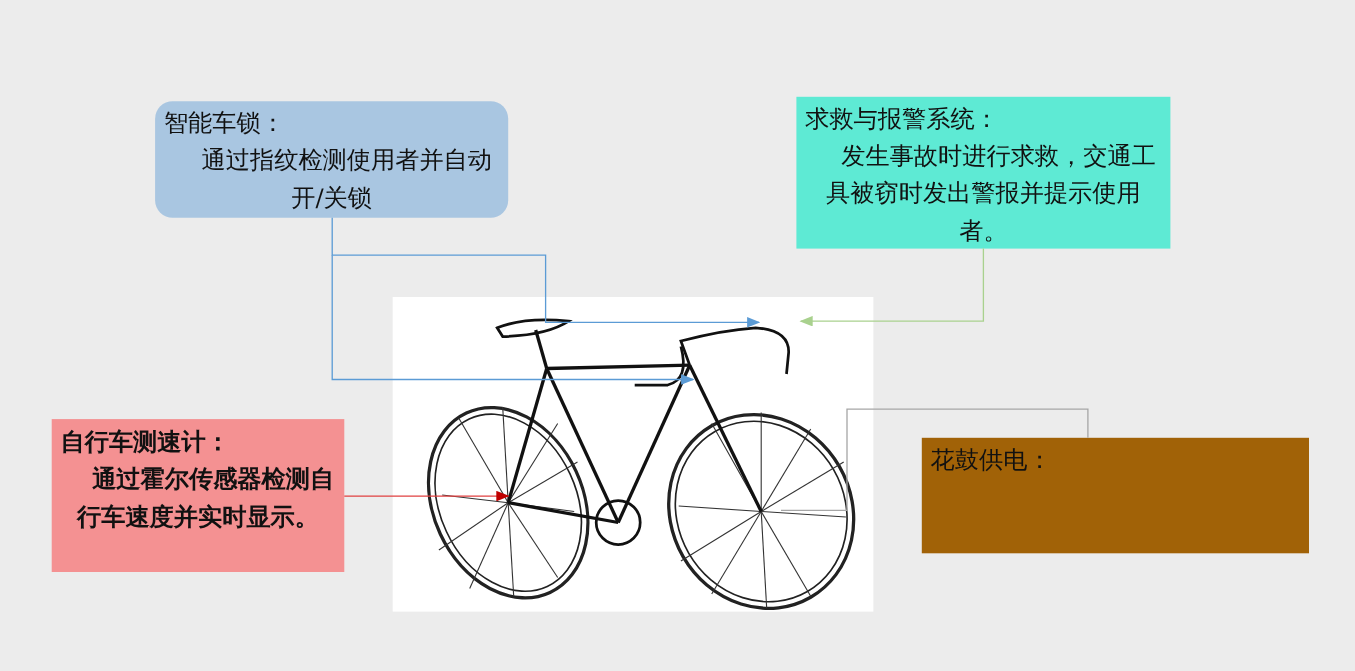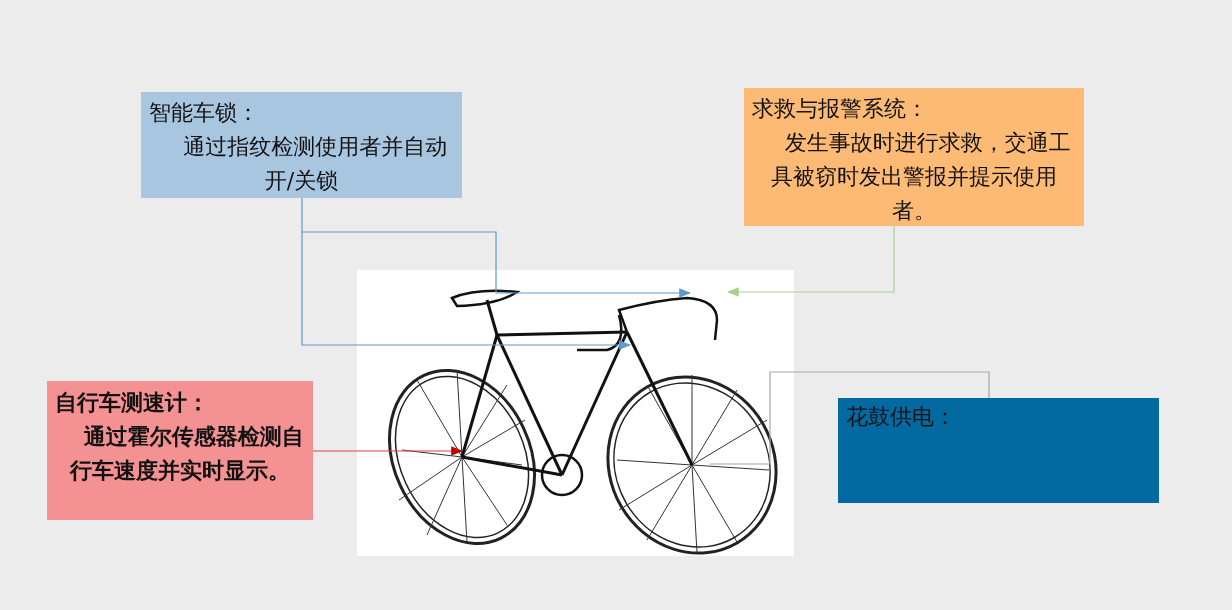--- a/index.html
+++ b/index.html
@@ -6,24 +6,24 @@
   body {
     width:1232px; height:610px; background:#ececec; position:relative; overflow:hidden;
     font-family:"DejaVu Serif","Liberation Serif",serif;
   }
   .box {
     position:absolute; box-sizing:border-box; color:#111;
     font-size:22px; line-height:34px; padding:4px 8px 0 8px;
   }
   .box .title { display:block; }
   .box .body { display:block; text-indent:1.25em;text-align:center; }
-  #lock  { left:141px; top:92px;  width:321px; height:106px; background:#a9c6e1; }
-  #alarm { left:724px; top:88px;  width:340px; height:138px; background:#fdba74;margin-left:20px; }
+  #lock  { left:141px; top:92px;  width:321px; height:106px; background:#a9c6e1;border-radius:16px; }
+  #alarm { left:724px; top:88px;  width:340px; height:138px; background:#5eead4; }
   #speed { left:47px;  top:381px; width:266px; height:139px; background:#f49192;font-weight:bold; }
-  #power { left:838px; top:398px; width:321px; height:105px; background:#0369a1;font-family:Liberation Mono, monospace; }
+  #power { left:838px; top:398px; width:352px; height:105px; background:#a16207; }
   #bike-photo { position:absolute; left:357px; top:270px; width:437px; height:286px; background:#fff; }
   svg.overlay { position:absolute; left:0; top:0; }
 </style>
 </head>
 <body>
 
 <div id="lock" class="box">
   <span class="title">智能车锁：</span>
   <span class="body">通过指纹检测使用者并自动开/关锁</span>
 </div>

